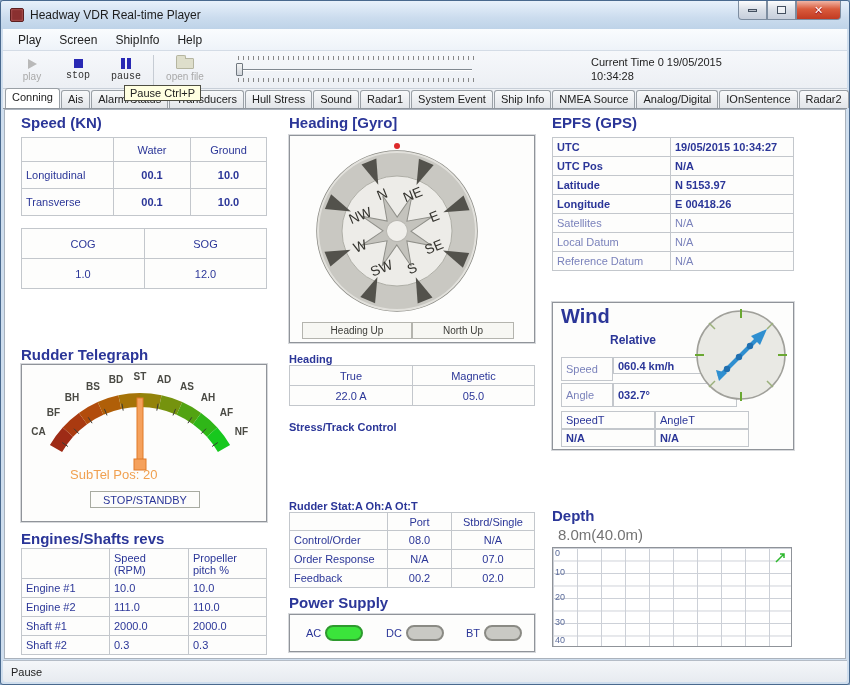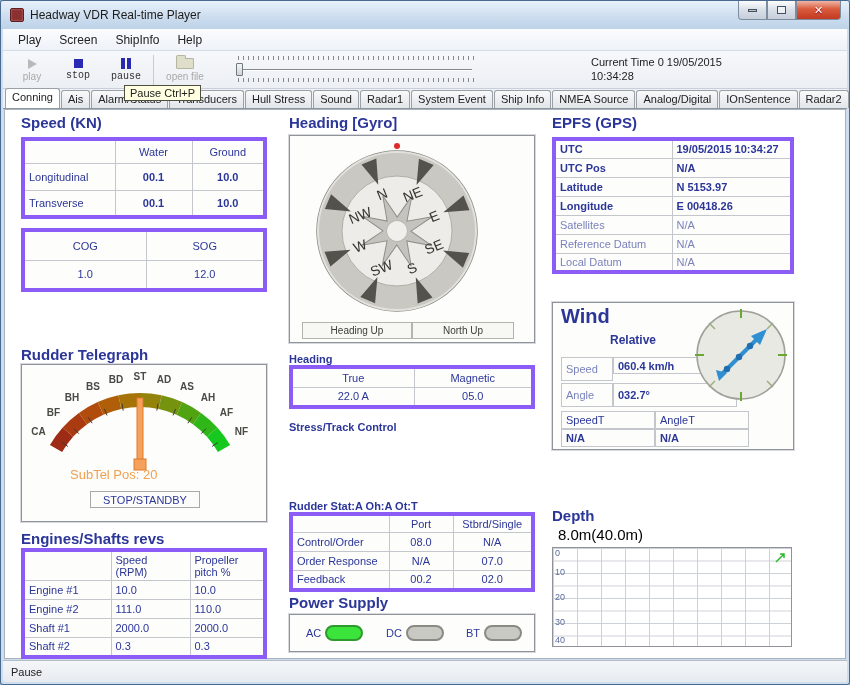--- a/index.html
+++ b/index.html
@@ -74,21 +74,21 @@
 
   
   .content { position:absolute; left:3px; right:3px; top:108px; height:550px;
     background:#fff; border:1px solid #aab2bc; }
   .sec-title { position:absolute; font-size:15px; font-weight:700; color:#2b3698; }
   .sec-title-sm { position:absolute; font-size:11px; font-weight:700; color:#2b3698; }
   .panel-box { position:absolute; background:#fdfdfc; border:1px solid #90949a;
     box-shadow:0 0 0 1px #d7d9dc; }
 
   table.tbl { position:absolute; border-collapse:collapse; table-layout:fixed;
-    background:#fdfdfc; border:4px solid #8b5cf6; }
+    background:#fdfdfc; border:1px solid #8b5cf6; }
   .tbl td { border:1px solid #c3c7cc; font-size:11px; color:#2b3698; padding:2px 4px;
     overflow:hidden; white-space:pre-line; }
   .tbl td.c { text-align:center; } .tbl td.b { font-weight:700; }
   .tbl td.dim { color:#7a82bb; }
 
   
   .subtel { position:absolute; left:48px; top:102px; font-size:13px; color:#f0a050; }
   .et-btn { position:absolute; left:68px; top:126px; width:110px; height:17px;
     background:#fcfcfa; border:1px solid #a7aaa0; font-size:11px; color:#2b3698;
     display:flex; align-items:center; justify-content:center; }
@@ -107,21 +107,21 @@
 
   
   .wind-title { position:absolute; left:8px; top:2px; font-size:20px; font-weight:700; color:#2b3698; }
   .wind-sub { position:absolute; left:30px; top:30px; width:100px; text-align:center;
     font-size:12px; font-weight:700; color:#2b3698; }
   .wcell { position:absolute; border:1px solid #c3c7cc; font-size:11px; color:#2b3698;
     display:flex; align-items:center; padding:0 4px; background:#fdfdfc; }
   .wcell.dim { color:#7a82bb; } .wcell.b { font-weight:700; }
 
   
-  .depth-val { position:absolute; font-size:15px; color:#000000; }
+  .depth-val { position:absolute; font-size:15px; color:#737373; }
   .depth-grid { position:absolute; border:1px solid #8f9399; background-color:#fff;
     background-image:linear-gradient(to right,#ccd0d7 1px,transparent 1px),
                      linear-gradient(to bottom,#ccd0d7 1px,transparent 1px);
     background-size:24px 12.5px; }
   .dtick { position:absolute; left:2px; font-size:9px; color:#5a6a9a; line-height:9px; }
 
   
   .statusbar { position:absolute; left:2px; right:2px; bottom:2px; height:22px;
     background:linear-gradient(#f4f6f9,#e7ebf0); border-top:1px solid #b4bcc6;
     display:flex; align-items:center; border-radius:0 0 3px 3px; }
@@ -466,25 +466,25 @@
       </tr>
       <tr style="height:19px">
         <td class="b">Longitude</td>
         <td class="b">E 00418.26</td>
       </tr>
       <tr style="height:19px">
         <td class="dim">Satellites</td>
         <td class="dim">N/A</td>
       </tr>
       <tr style="height:19px">
+        <td class="dim">Local Datum</td>
+        <td class="dim">N/A</td>
+      </tr>
+      <tr style="height:19px">
         <td class="dim">Reference Datum</td>
-        <td class="dim">N/A</td>
-      </tr>
-      <tr style="height:19px">
-        <td class="dim">Local Datum</td>
         <td class="dim">N/A</td>
       </tr>
     </tbody>
       </table>
 
     <div class="panel-box" style="left:547px;top:192px;width:242px;height:148px">
       <div class="wind-title">Wind</div>
       <div class="wind-sub">Relative</div>
       <div class="wcell dim" style="left:8px;top:54px;width:52px;height:24px">Speed</div>
       <div class="wcell b" style="left:60px;top:54px;width:124px;height:17px">060.4 km/h</div>

